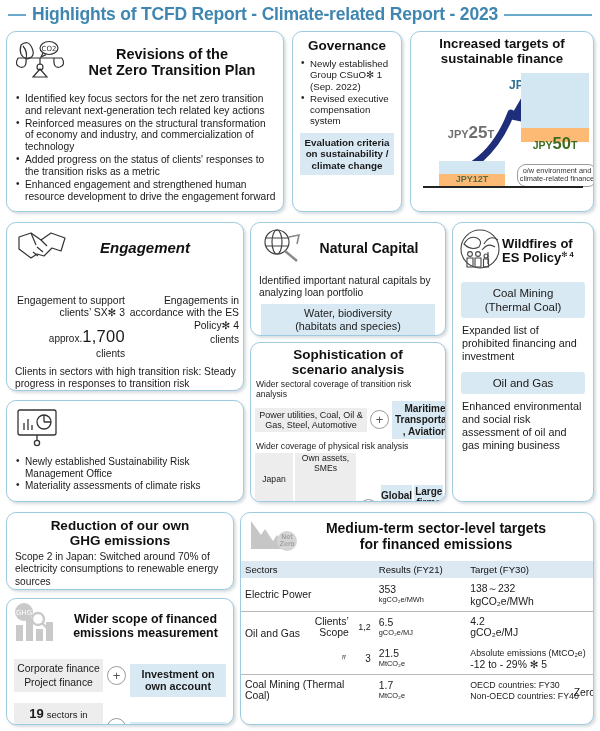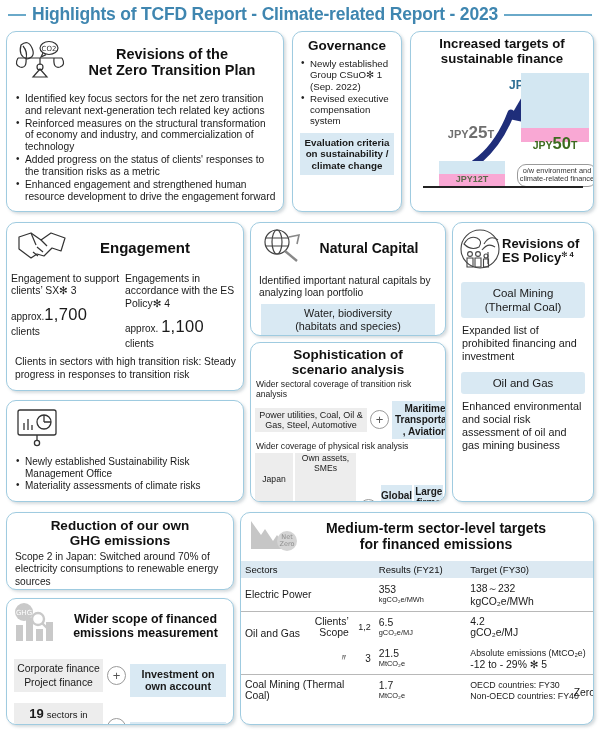--- a/index.html
+++ b/index.html
@@ -71,21 +71,21 @@
   }
 
   
   #panel-finance{left:410px;top:31px;width:184px;height:181px;}
   #panel-finance .ttl{font-size:13.2px;padding-top:5px;}
   #chartwrap{position:relative;height:130px;margin-top:2px;}
   .axis{position:absolute;left:12px;right:10px;bottom:11px;height:2px;background:#222;}
   .bar-old{position:absolute;left:28px;bottom:13px;width:66px;}
   .bar-new{position:absolute;left:110px;bottom:13px;width:68px;}
   .seg-blue{background:#d3e7f2;}
-  .seg-green{background:#f9a8d4;}
+  .seg-green{background:#fdba74;}
   .seg-label{
     position:absolute;left:0;right:0;text-align:center;font-size:9px;color:#5a6b4a;
     font-weight:bold;
   }
   .cap-old{
     position:absolute;left:14px;bottom:56px;width:92px;text-align:center;
     font-size:11px;font-weight:bold;color:#6f6f6f;white-space:nowrap;
   }
   .cap-old .big{font-size:17px;}
   .cap-new{
@@ -100,24 +100,24 @@
   .cap-top .big{font-size:20px;}
   .sup{font-size:7.5px;vertical-align:super;font-weight:bold;}
   .note-bubble{
     position:absolute;left:106px;bottom:12px;width:76px;
     border:1px solid #9a9a9a;border-radius:9px;background:#fff;
     font-size:7.4px;line-height:1.14;text-align:center;padding:2px 1px;color:#333;
   }
 
   
   #panel-engage{left:6px;top:222px;width:238px;height:169px;}
-  #panel-engage .head{display:flex;align-items:center;padding:4px 4px 0 8px;}
+  #panel-engage .head{display:flex;align-items:center;padding:4px 4px 0 8px;font-style:italic;}
   #panel-engage .ttl{font-size:15px;flex:1;text-align:center;padding-right:18px;}
   .eng-cols{display:flex;padding:4px 4px 0 4px;}
-  .eng-col{flex:1;text-align:left;}
+  .eng-col{flex:1;text-align:right;margin-top:22px;}
   .eng-cap{font-size:10.4px;line-height:1.2;}
   .eng-num{font-size:10px;margin-top:7px;white-space:nowrap;}
   .eng-num b{font-size:16.5px;font-weight:normal;letter-spacing:.3px;}
   .eng-unit{font-size:10.2px;margin-top:2px;}
   .eng-foot{font-size:10.2px;line-height:1.2;padding:7px 6px 0 8px;}
 
   
   #panel-natural{left:250px;top:222px;width:196px;height:114px;}
   #panel-natural .head{display:flex;align-items:center;padding:4px 4px 0 8px;}
   #panel-natural .ttl{font-size:14px;flex:1;text-align:center;padding-right:8px;}
@@ -311,23 +311,20 @@
     <div class="eng-cols">
       <div class="eng-col">
         <div class="eng-cap">Engagement to support clients’ SX✻ 3</div>
         <div class="eng-num">
           <span>approx.</span><b>1,700</b>
         </div>
         <div class="eng-unit">clients</div>
       </div>
       <div class="eng-col">
         <div class="eng-cap">Engagements in accordance with the ES Policy✻ 4</div>
-        <div class="eng-num">
-          <span>approx.</span> <b>1,100</b>
-        </div>
         <div class="eng-unit">clients</div>
       </div>
     </div>
     <div class="eng-foot">Clients in sectors with high transition risk: Steady progress in responses to transition risk</div>
   </div>
 
   <div class="panel" id="panel-natural">
     <div class="head">
       <span class="icon">
         <svg width="46" height="40" viewBox="0 0 46 40">
@@ -395,21 +392,21 @@
             <circle cx="12" cy="26" r="2.4"></circle>
             <path d="M9 30 h6 v9 h-6z"></path>
             <circle cx="20" cy="26" r="2.4"></circle>
             <path d="M17 30 h6 v9 h-6z"></path>
             <circle cx="28" cy="28" r="2"></circle>
             <path d="M25.5 31 h5 v8 h-5z"></path>
           </g>
         </svg>
       </span>
       <div class="p-title ttl">
-        <span>Revisions of</span><br>
+        <span>Wildfires of</span><br>
         <span>ES Policy</span><span class="sup">✻ 4</span>
       </div>
     </div>
 
     <div class="callout lightblue">
       <span>Coal Mining</span><br>
       <span>(Thermal Coal)</span>
     </div>
     <div class="para">Expanded list of prohibited financing and investment</div>
 

